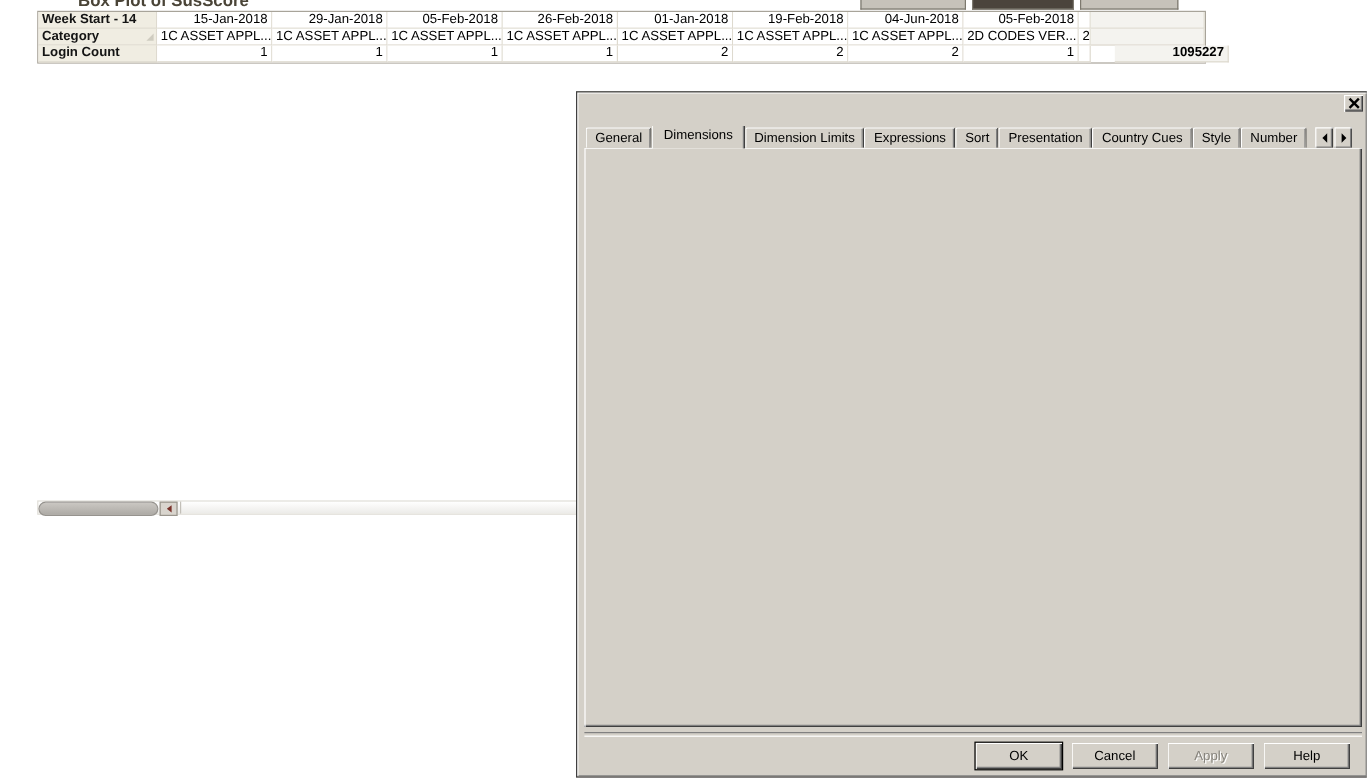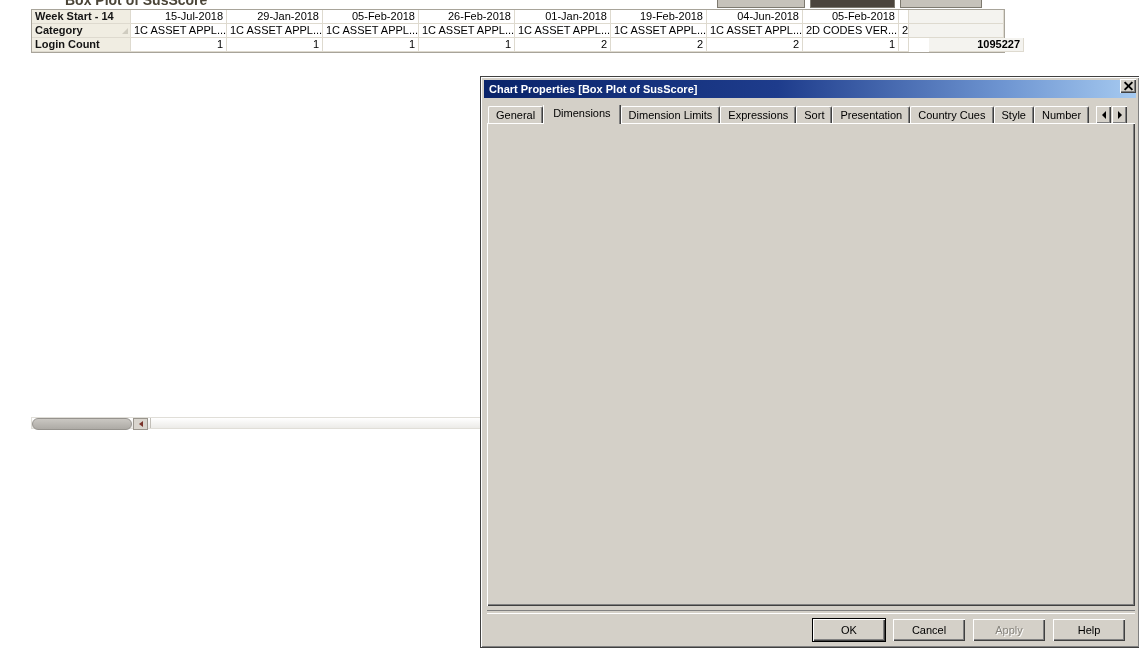--- a/index.html
+++ b/index.html
@@ -119,21 +119,21 @@
     <span>Box Plot  of SusScore</span>
   </div>
 
   <div class="stub" style="left:700px;width:88px;background:#c6c2ba;"></div>
   <div class="stub" style="left:793px;width:85px;background:#4b443c;"></div>
   <div class="stub" style="left:883px;width:82px;background:#c6c2ba;"></div>
 
   <div id="pivot">
       <div class="prow" style="top: 0px;">
         <div class="pcell hdr" style="left: 0px; width: 99px;">Week Start - 14</div>
-        <div class="pcell num" style="left: 99px; width: 96px;">15-Jul-2018</div>
+        <div class="pcell num" style="left: 99px; width: 96px;">15-Jan-2018</div>
         <div class="pcell num" style="left: 195px; width: 96px;">29-Jan-2018</div>
         <div class="pcell num" style="left: 291px; width: 96px;">05-Feb-2018</div>
         <div class="pcell num" style="left: 387px; width: 96px;">26-Feb-2018</div>
         <div class="pcell num" style="left: 483px; width: 96px;">01-Jan-2018</div>
         <div class="pcell num" style="left: 579px; width: 96px;">19-Feb-2018</div>
         <div class="pcell num" style="left: 675px; width: 96px;">04-Jun-2018</div>
         <div class="pcell num" style="left: 771px; width: 96px;">05-Feb-2018</div>
         <div class="pcell" style="left: 867px; width: 10px;"></div>
         <div class="pcell tot" style="left: 877px; width: 95px; font-weight: normal;"></div>
       </div>
@@ -167,21 +167,20 @@
 
   <div id="hscroll">
     <div id="hthumb"></div>
     <div id="hbtn">
         <i></i>
       </div>
     <div id="htick"></div>
   </div>
 
   <div id="dlg">
-    <div id="dlg-title">Chart Properties [Box Plot  of SusScore]</div>
     <div id="dlg-close" class="btn">
         <span class="x"></span>
       </div>
 
     <div id="pane"></div>
     <div id="tabs">
         <div class="tab">General</div>
         <div class="tab active">Dimensions</div>
         <div class="tab">Dimension Limits</div>
         <div class="tab">Expressions</div>

